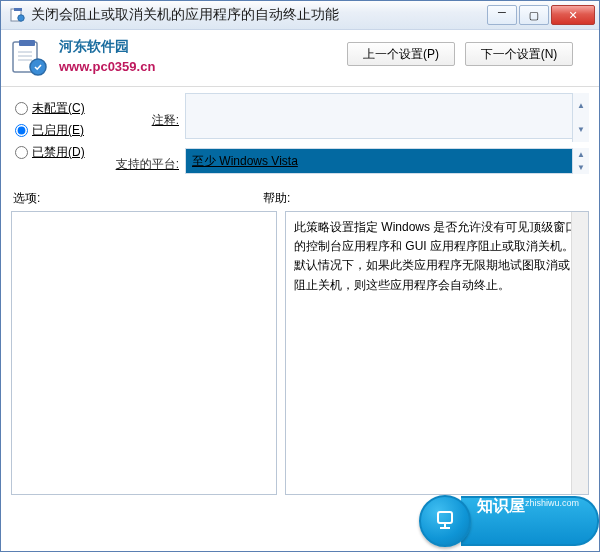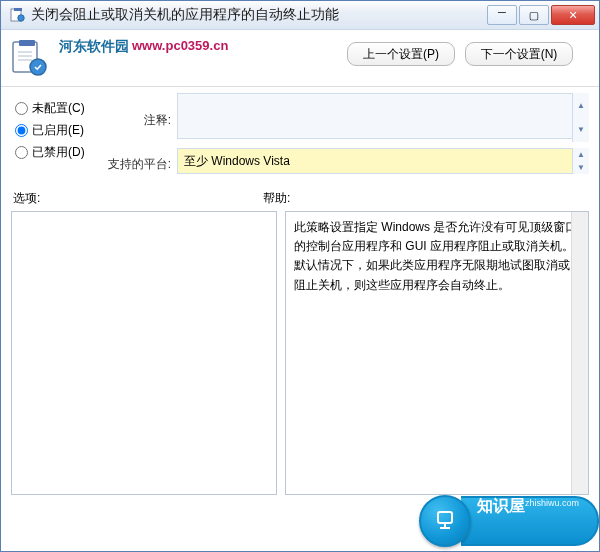--- a/index.html
+++ b/index.html
@@ -7,38 +7,38 @@
   .titlebar{height:28px;background:linear-gradient(#fdfdfe,#e9eff7 40%,#dde7f3);border-bottom:1px solid #c9d6e8;display:flex;align-items:center;padding:0 4px 0 8px;}
   .title-icon{width:16px;height:16px;margin-right:6px;display:flex;align-items:center;justify-content:center;}
   .title-text{flex:1;font-size:14px;color:#1a1a1a;white-space:nowrap;overflow:hidden;}
   .win-btns{display:flex;gap:2px;}
   .win-btn{width:28px;height:18px;border:1px solid #9cb3d1;border-radius:2px;background:linear-gradient(#f8fbff,#e2ecf8);display:flex;align-items:center;justify-content:center;font-family:Arial;font-size:11px;}
   .win-btn.close{background:linear-gradient(#f7a6a0,#e05a4f 45%,#d4352a);border-color:#b03b33;color:#fff;width:42px;}
   .win-btn.min span{position:relative;top:-3px;}
   .toolbar{height:56px;border-bottom:1px solid #dcdcdc;display:flex;align-items:flex-start;}
   .tb-left{display:flex;align-items:flex-start;padding:8px 8px;}
   .tb-icon{width:40px;height:40px;margin-right:10px;display:flex;align-items:center;justify-content:center;}
-  .tb-texts{display:flex;gap:3px;}
+  .tb-texts{display:flex;flex-direction:column;gap:3px;}
   .wm-line1{font-size:14px;color:#1b6d9f;font-weight:700;}
   .wm-line2{font-size:13px;color:#be185d;font-weight:700;}
   .tb-right{margin-left:auto;display:flex;gap:10px;padding:12px 26px 0 0;}
-  .nav-btn{height:22px;min-width:86px;border:1px solid #b9b9b9;border-radius:9px;background:linear-gradient(#fefefe,#efefef);font-size:12px;padding:0 10px;display:flex;align-items:center;justify-content:center;}
+  .nav-btn{height:22px;min-width:86px;border:1px solid #b9b9b9;border-radius:2px;background:linear-gradient(#fefefe,#efefef);font-size:12px;padding:0 10px;display:flex;align-items:center;justify-content:center;}
   .content{padding:6px 10px 0 10px;height:calc(100% - 28px - 56px);box-sizing:border-box;}
-  .top-block{display:flex;gap:8px;}
+  .top-block{display:flex;gap:16px;text-decoration:underline;}
   .radio-col{width:78px;padding:4px 0 0 4px;}
   .radio-row{display:flex;align-items:center;height:22px;}
   .radio-row input{margin:0 4px 0 0;}
   .field-col{flex:1;}
   .field-row{display:flex;align-items:center;margin-bottom:6px;}
   .field-label{width:70px;text-align:right;padding:6px 6px 0 0;color:#333;}
   .textarea-wrap{flex:1;position:relative;}
   .textarea{width:100%;height:46px;border:1px solid #cfdce9;background:#f4f7fb;box-sizing:border-box;resize:none;font-family:inherit;font-size:12px;padding:3px;}
   .spin{position:absolute;right:0;top:0;bottom:0;width:17px;display:flex;flex-direction:column;}
   .spin div{flex:1;border-left:1px solid #cfdce9;display:flex;align-items:center;justify-content:center;font-size:8px;color:#5f7ea8;background:#f4f7fb;}
-  .platform-text{border:1px solid #cfdce9;background:#fef9c3;height:22px;display:flex;align-items:center;padding:12px 6px;width:100%;box-sizing:border-box;}
+  .platform-text{border:1px solid #cfdce9;background:#0369a1;height:22px;display:flex;align-items:center;padding:12px 6px;width:100%;box-sizing:border-box;}
   .labels{display:flex;margin:10px 0 4px 2px;}
   .labels .l{flex:0 0 250px;}
   .panels{display:flex;gap:8px;height:284px;}
   .panel{border:1px solid #b9c6d6;background:#fff;flex:1;overflow:auto;padding:6px 8px;line-height:1.6;position:relative;}
   .panel.opts{flex:0 0 248px;}
   .panel p{margin:0 0 12px 0;}
   .scrollbar{position:absolute;right:0;top:0;bottom:0;width:16px;background:#f0f0f0;border-left:1px solid #dcdcdc;}
   .badge{position:absolute;right:0;bottom:-4px;height:68px;display:flex;align-items:center;}
   .badge-bubble{width:48px;height:48px;border-radius:50%;background:radial-gradient(circle at 35% 30%, #3fbef1, #0f95d6 60%, #0a7bb5);display:flex;align-items:center;justify-content:center;margin-right:-6px;z-index:2;border:2px solid #0d86c2;box-shadow:0 2px 3px rgba(0,0,0,.25);}
   .badge-tag{height:46px;border-radius:0 24px 24px 0;min-width:100px;background:linear-gradient(#2cb3ea,#0c8fd0);display:flex;flex-direction:row;justify-content:center;padding:0 18px 0 16px;color:#fff;border:2px solid #0d86c2;border-left:none;margin-left:-4px;}

